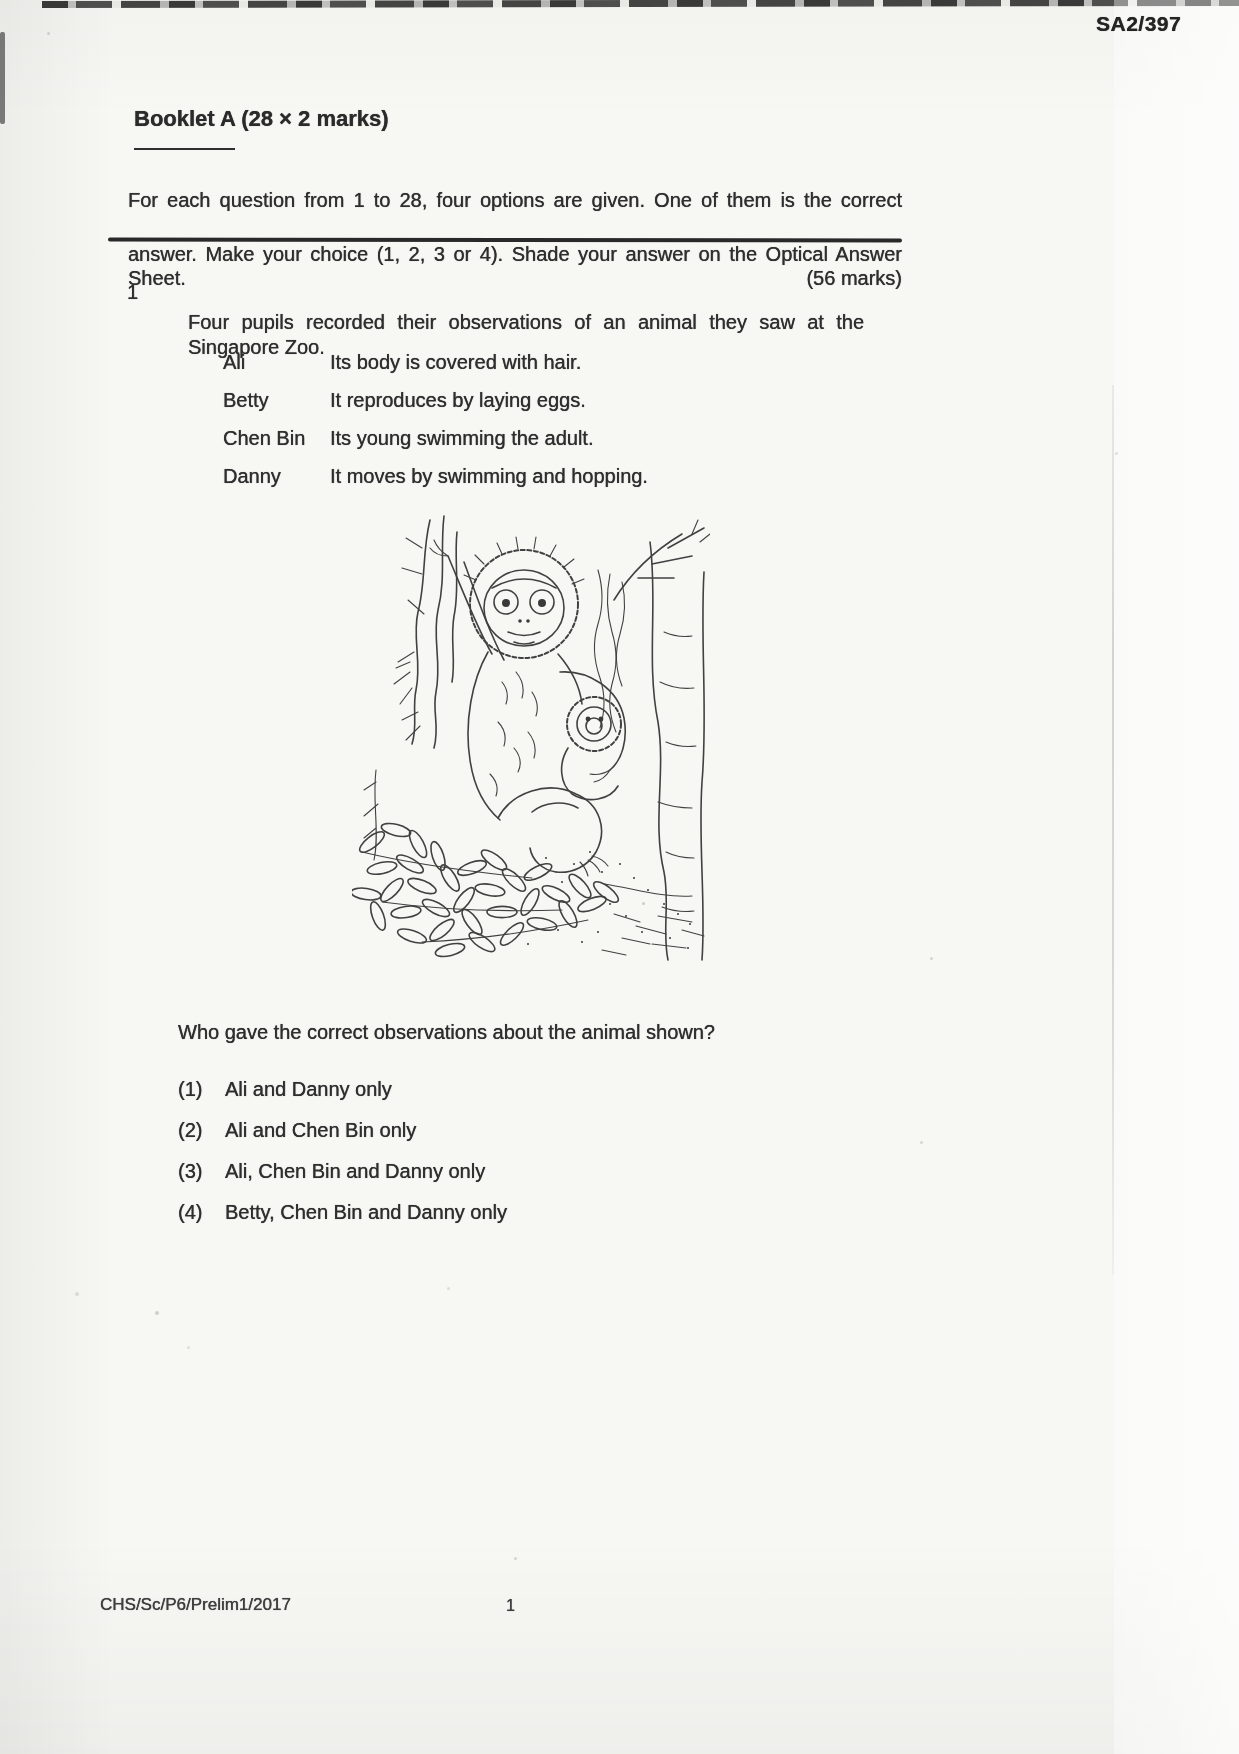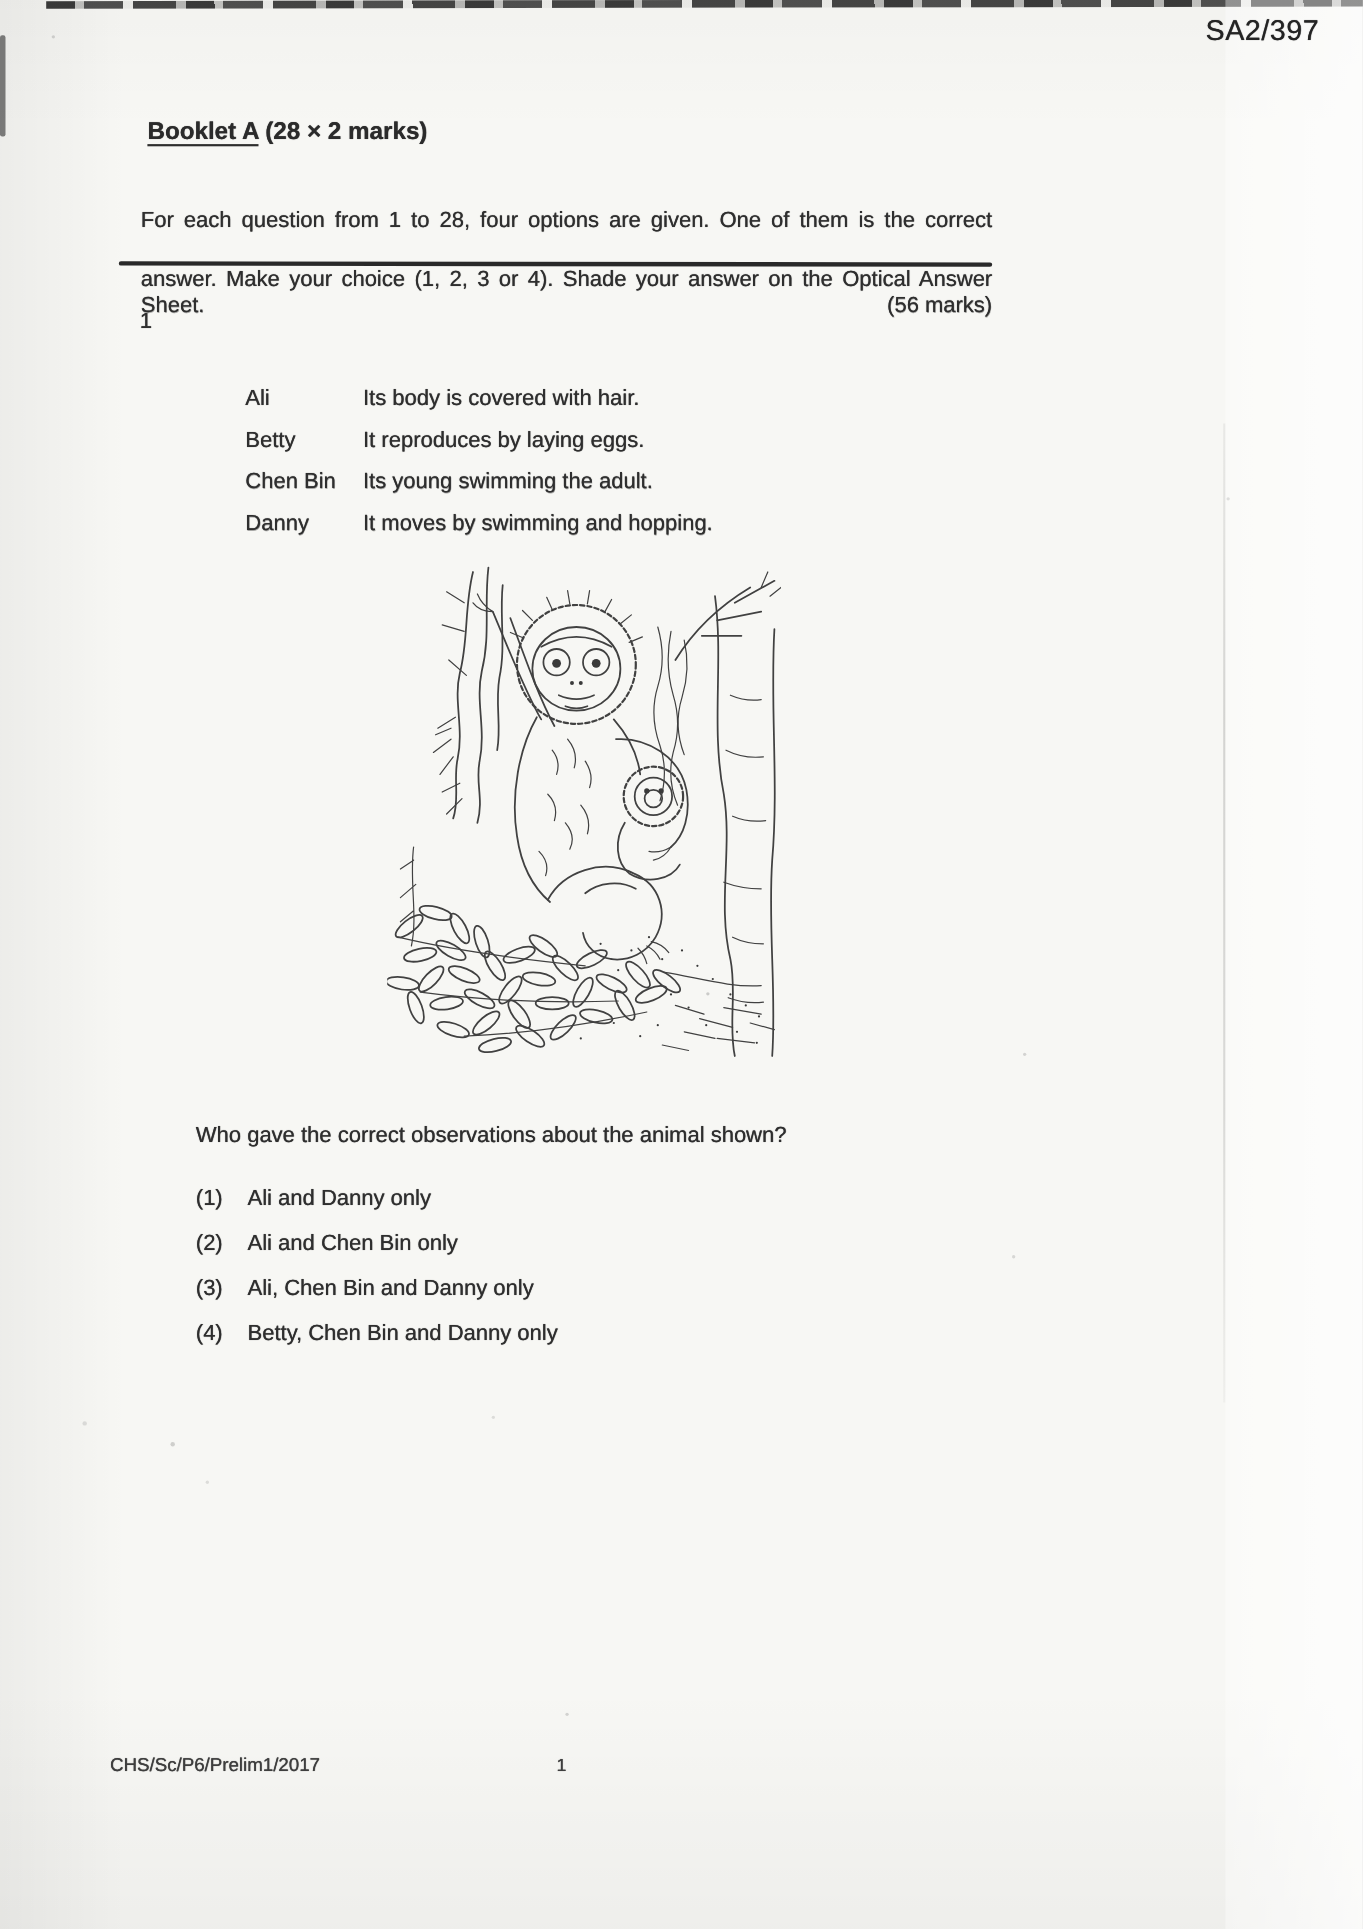--- a/index.html
+++ b/index.html
@@ -22,23 +22,23 @@
       rgba(20,20,20,.9) 0 26px, rgba(20,20,20,.25) 26px 34px,
       rgba(20,20,20,.8) 34px 70px, rgba(20,20,20,.05) 70px 79px,
       rgba(20,20,20,.85) 79px 118px, rgba(20,20,20,.3) 118px 127px);
   }
   .left-edge-mark { top:32px; left:0; width:5px; height:92px; background:#3a3a3a; opacity:.65; border-radius:2px; }
   .crease { left:1112px; top:385px; width:2px; height:890px;
     background:linear-gradient(rgba(110,110,110,.10), rgba(110,110,110,.26) 30%, rgba(110,110,110,.22) 70%, rgba(110,110,110,.06)); }
   .right-band { left:1114px; top:0; right:0; bottom:0; background:rgba(255,255,255,.38); }
   .speck { position:absolute; background:rgba(70,70,70,.5); border-radius:50%; }
   
-  .doc-code { left:1096px; top:12px; font-size:26px; letter-spacing:.5px; color:#242424; }
+  .doc-code { left:1096px; top:12px; font-size:21px; letter-spacing:.5px; color:#242424;font-weight:bold; }
   .booklet-heading { left:134px; top:106px; font-size:22px; font-weight:bold; color:#2b2b2b; }
-  .booklet-heading .title { border-bottom:2.5px solid #2e2e2e; padding-bottom:0;text-align:center; }
+  .booklet-heading .title { border-bottom:2.5px solid #2e2e2e; padding-bottom:17px;text-align:center; }
   .instr { left:128px; top:159px; width:774px; font-size:20px; line-height:24.5px; }
   .jl { text-align:justify; text-align-last:justify;margin-top:29px; }
   .instr-last { display:flex; justify-content:space-between; }
   .rule { left:108px; top:238px; width:794px; height:4px; background:#292929; transform:rotate(0.08deg); border-radius:2px; }
   
   .q-number { left:127px; top:281px; font-size:20px; }
   .q-stem { left:188px; top:281px; width:676px; font-size:20px; line-height:25px; }
   .obs-list { left:188px; top:350px; font-size:20px;margin-left:35px; }
   .obs-row { display:flex; margin-bottom:14px; line-height:24px; }
   .obs-name { width:107px; flex:0 0 107px; }
@@ -79,20 +79,24 @@
     <div class="jl">For each question from 1 to 28, four options are given. One of them is the correct</div>
     <div class="jl">answer. Make your choice (1, 2, 3 or 4). Shade your answer on the Optical Answer</div>
     <div class="instr-last">
       <span>Sheet.</span>
       <span>(56 marks)</span>
     </div>
   </div>
   <div class="abs rule"></div>
 
   <div class="abs q-number scan">1</div>
+  <div class="abs q-stem scan">
+    <div class="jl">Four pupils recorded their observations of an animal they saw at the</div>
+    <div>Singapore Zoo.</div>
+  </div>
 
   <div class="abs obs-list scan">
     <div class="obs-row">
       <span class="obs-name">Ali</span>
       <span>Its body is covered with hair.</span>
     </div>
     <div class="obs-row">
       <span class="obs-name">Betty</span>
       <span>It reproduces by laying eggs.</span>
     </div>

